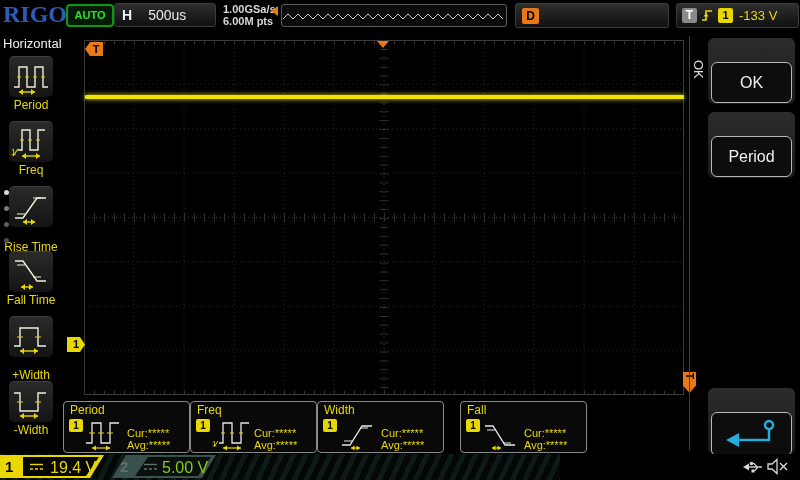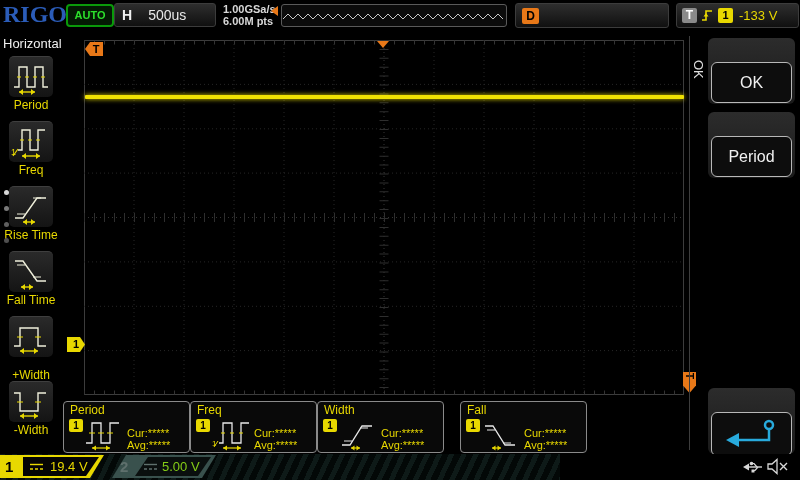--- a/index.html
+++ b/index.html
@@ -75,21 +75,21 @@
   .meas-stats{position:absolute;left:63px;top:1px;color:#e8d800;font-size:11px;line-height:12px;white-space:pre;}
 
   
   #bottom-bar{left:0;top:454px;width:800px;height:26px;background:#000;}
   #bottom-stripes{left:0;top:0;width:560px;height:26px;
         background:repeating-linear-gradient(115deg,#0e1a18 0 5px,#030807 5px 11px);}
   .ch-slot{top:1px;width:106px;height:23px;}
   .ch-bg{position:absolute;left:0;top:0;width:104px;height:23px;}
   .ch-inner{position:absolute;left:23px;top:2px;width:76px;height:19px;background:#050505;}
   .ch-num{position:absolute;left:5px;top:2px;font-weight:bold;font-size:15px;line-height:19px;}
-  .ch-val{position:absolute;left:50px;top:4px;font-size:13px;}
+  .ch-val{position:absolute;left:50px;top:4px;font-size:16px;}
   #ch1-bg{clip-path:polygon(0 0,104px 0,90px 23px,0 23px);background:#e8d800;}
   #ch1-inner{clip-path:polygon(0 0,76px 0,63px 19px,0 19px);}
   #ch2-bg{clip-path:polygon(14px 0,104px 0,90px 23px,0 23px);background:#39514d;}
   #ch2-inner{clip-path:polygon(13px 0,76px 0,63px 19px,0 19px);background:#0a0f0e;}
 </style>
 </head>
 <body>
 
 <div id="screen">
 
@@ -152,21 +152,21 @@
   <div class="abs side-label" style="top:163px">Freq</div>
 
   <div class="abs side-icon" style="top:186px">
     <svg width="44" height="40">
       <path d="M6 31 h8 l14 -20 h9" stroke="#f0f0dc" stroke-width="1.4" fill="none"></path>
       <path d="M8 27 h8 M24 11 h8" stroke="#f0f0dc" stroke-width="1.1"></path>
       <path d="M14 35 h12" stroke="#e8d800" stroke-width="1.4"></path>
       <path d="M14 35 l4 -3 v6 Z M26 35 l-4 -3 v6 Z" fill="#e8d800"></path>
     </svg>
   </div>
-  <div class="abs side-label" style="top:228px">Rise Time</div>
+  <div class="abs side-label" style="top:240px">Rise Time</div>
 
   <div class="dot" style="top:190px;background:#d8d8d8"></div>
   <div class="dot" style="top:206px;background:#7a7a7a"></div>
   <div class="dot" style="top:222px;background:#5f5f5f"></div>
   <div class="dot" style="top:238px;background:#4f4f4f"></div>
 
   <div class="abs side-icon" style="top:251px">
     <svg width="44" height="40">
       <path d="M6 9 h8 l14 20 h9" stroke="#f0f0dc" stroke-width="1.4" fill="none"></path>
       <path d="M8 13 h8 M24 25 h8" stroke="#f0f0dc" stroke-width="1.1"></path>

